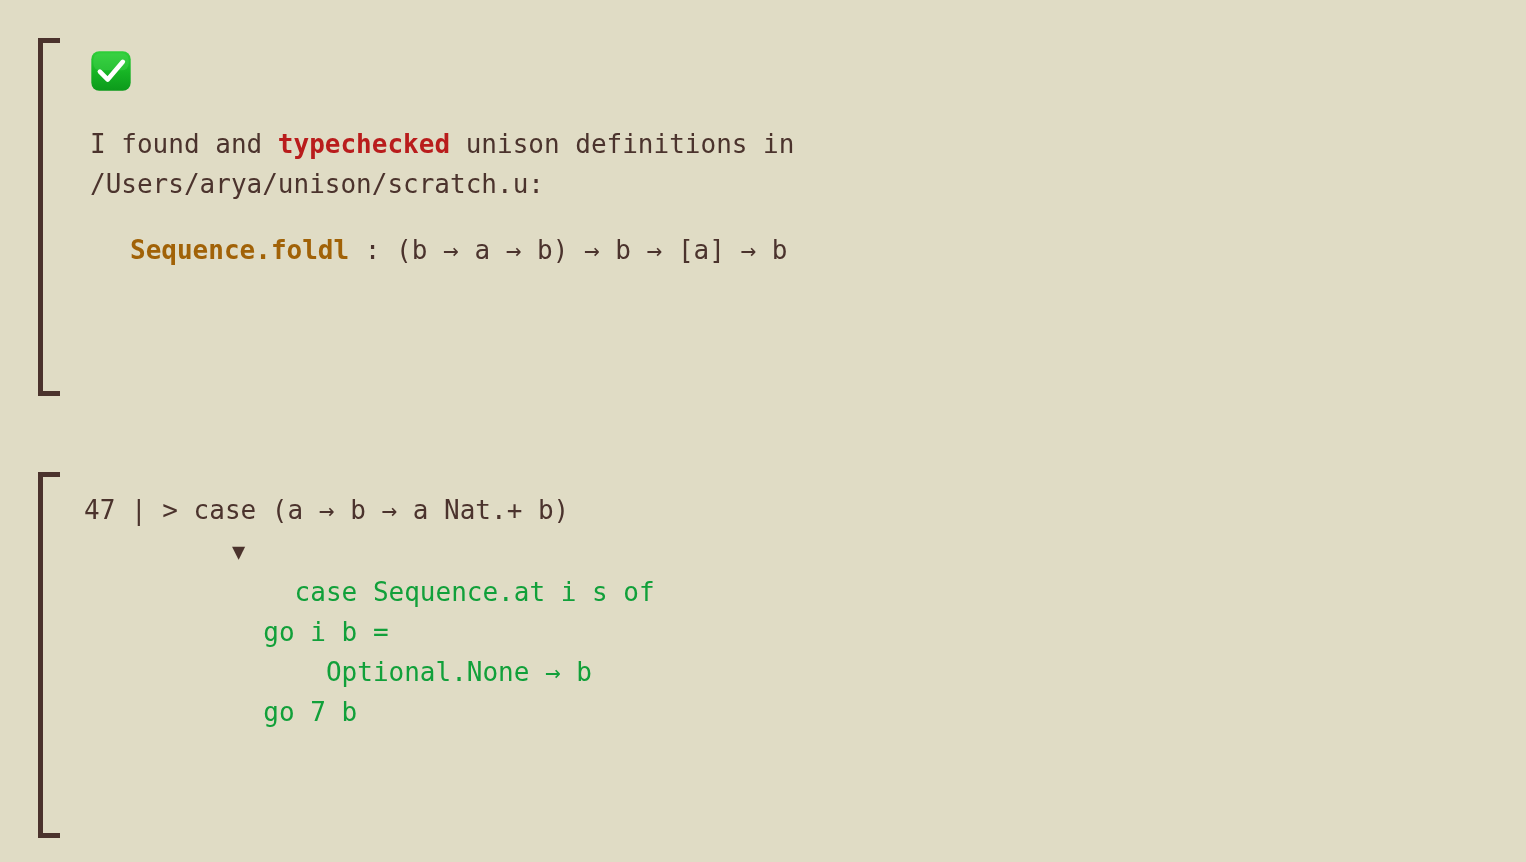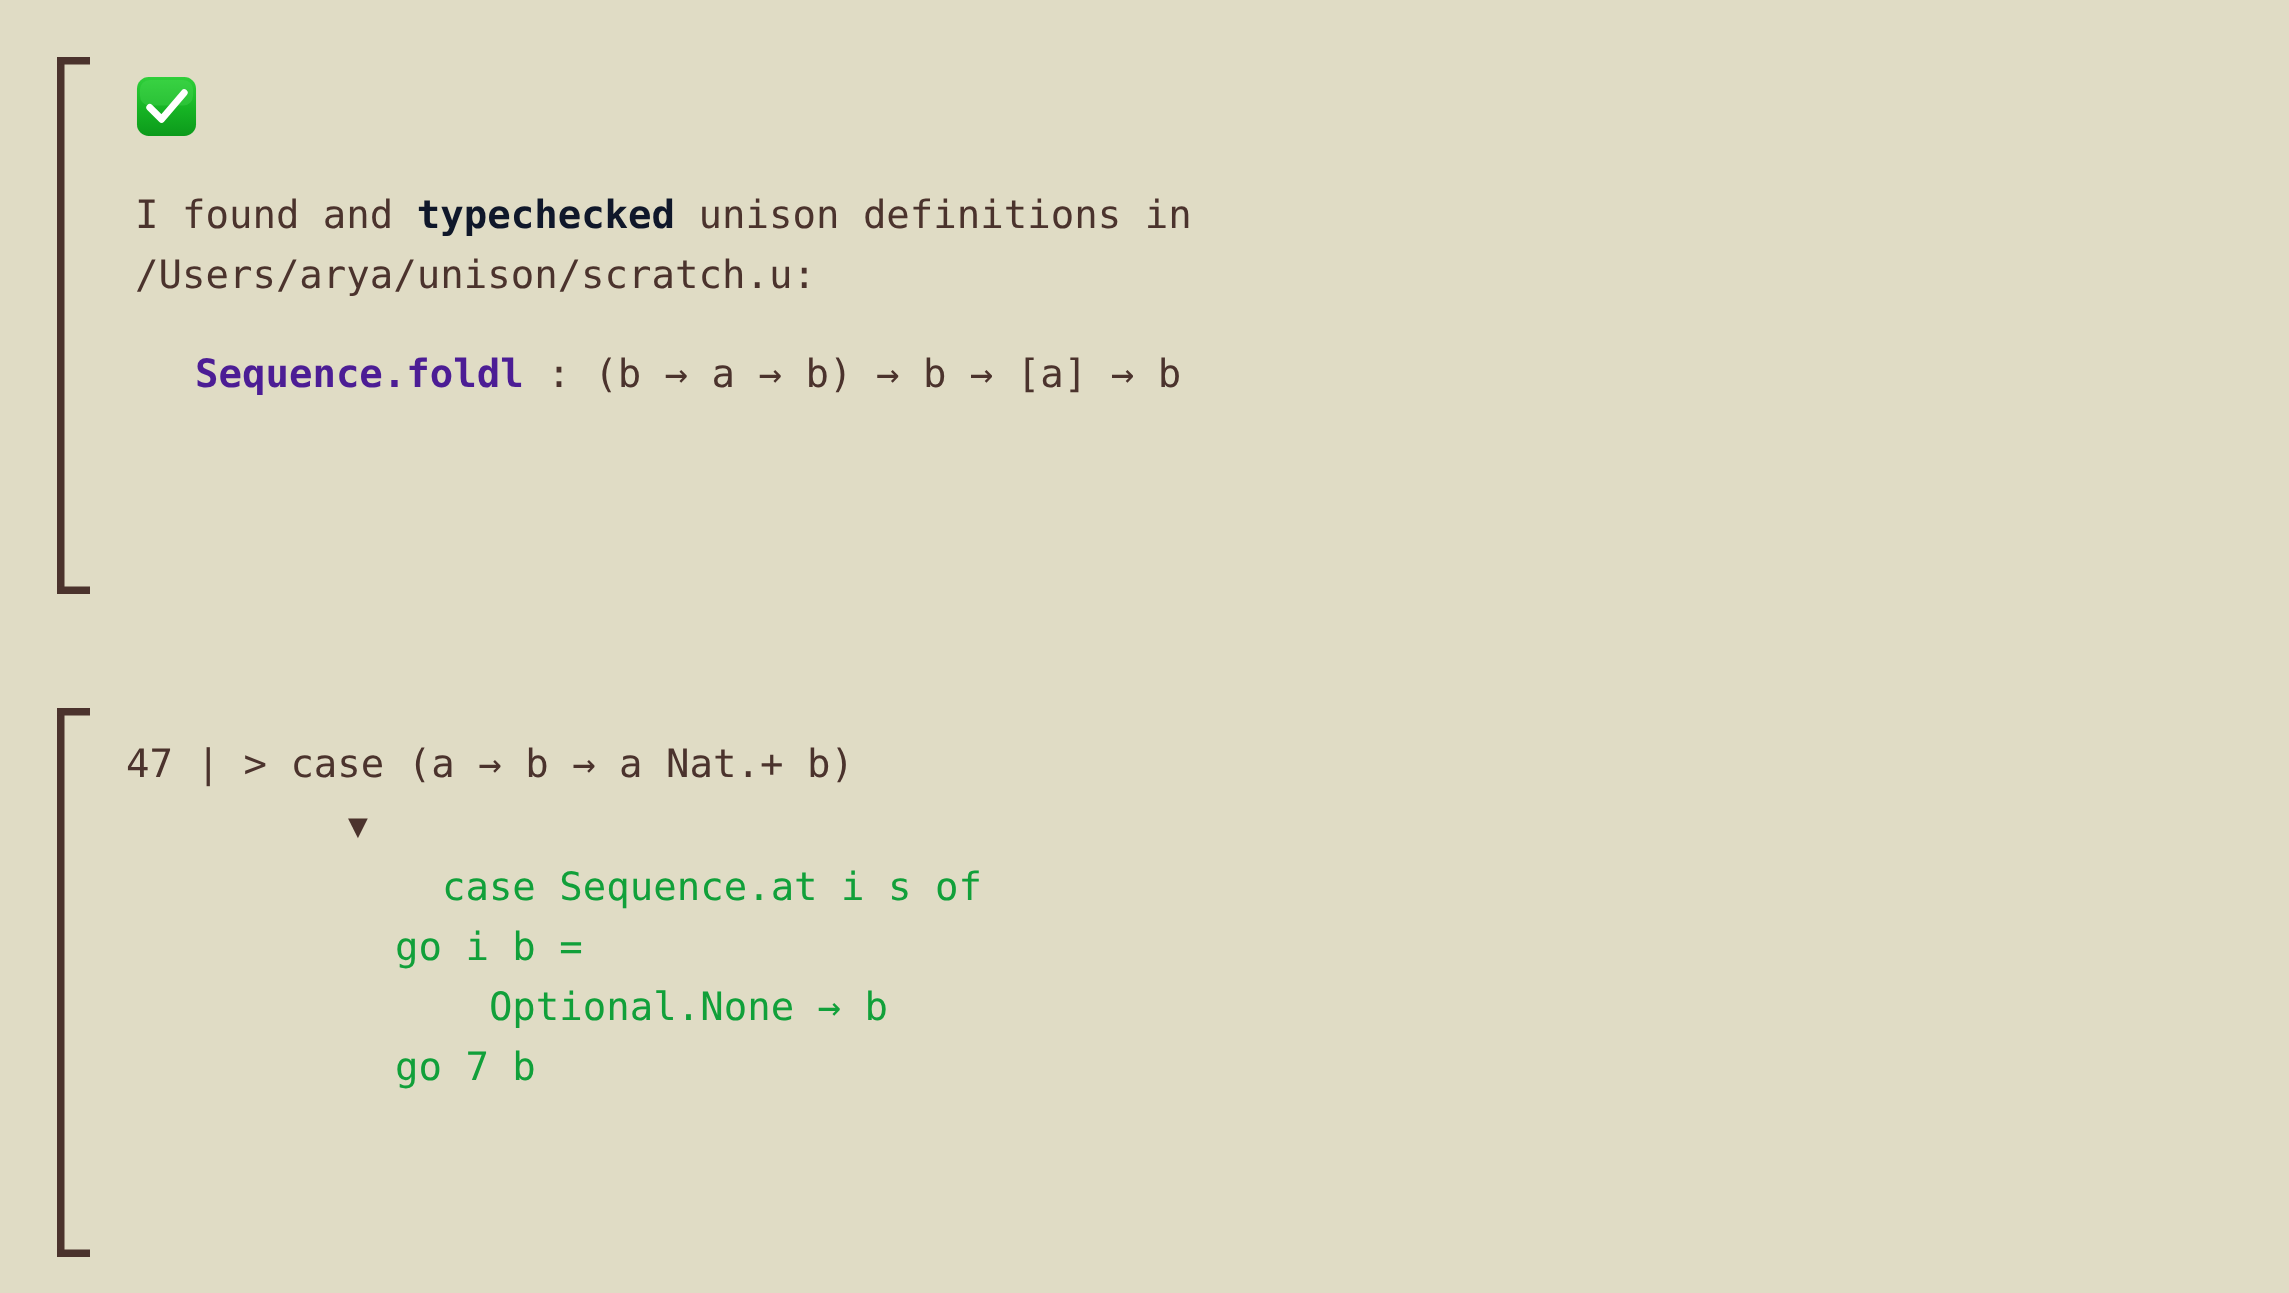--- a/index.html
+++ b/index.html
@@ -66,39 +66,39 @@
   .line {
     font-size: 26px;
     line-height: 40px;
     color: #4b332d;
     white-space: pre;
     letter-spacing: 0px;
   }
 
   .bold-accent {
     font-weight: bold;
-    color: #0f172a;
+    color: #b91c1c;
   }
 
   
   .check-badge {
     width: 42px;
     height: 42px;
     display: block;
   }
 
   .sig-line {
     font-size: 26px;
     line-height: 40px;
     white-space: pre;
     color: #4b332d;
   }
   .sig-name {
     font-weight: bold;
-    color: #4c1d95;
+    color: #a16207;
   }
 
   .spacer-sm { height: 18px; }
   .spacer-md { height: 26px; }
 
   .tri {
     color: #4b332d;
     font-size: 22px;
   }
 

